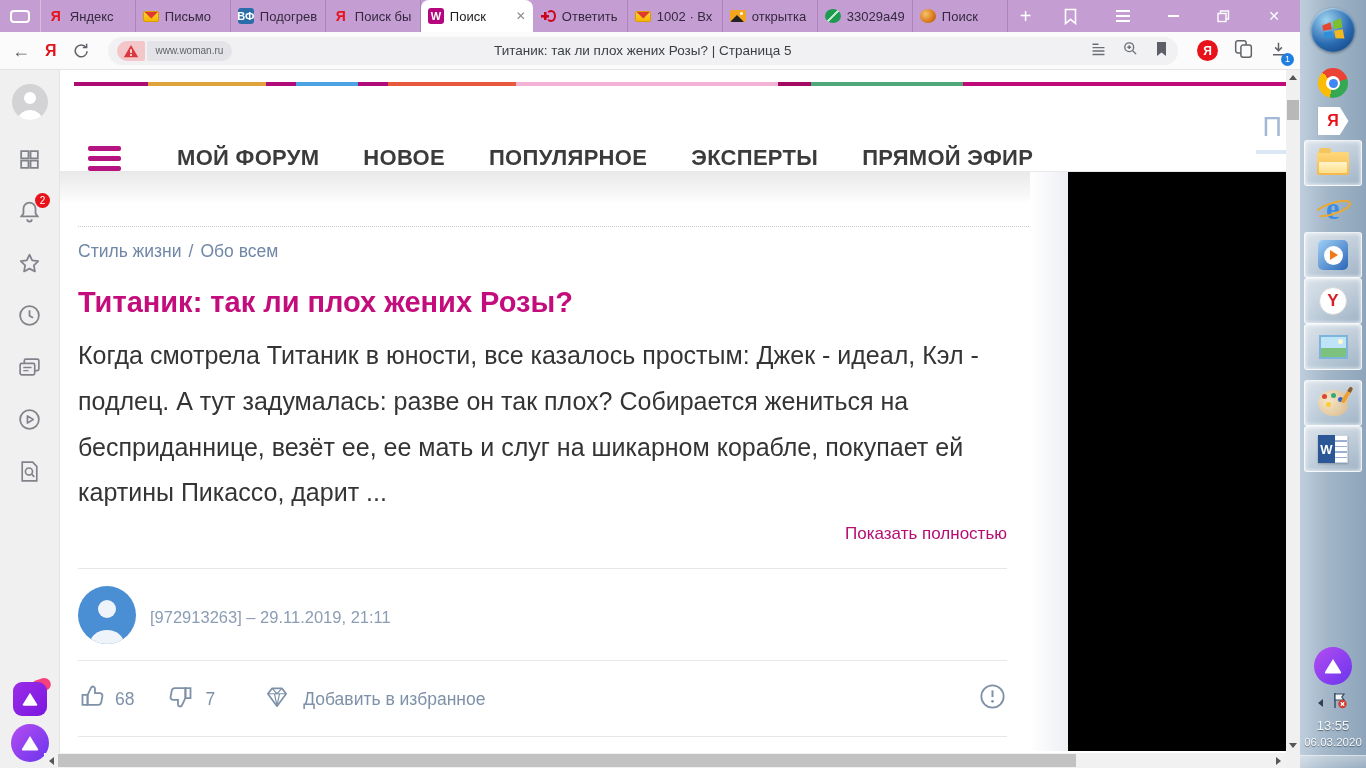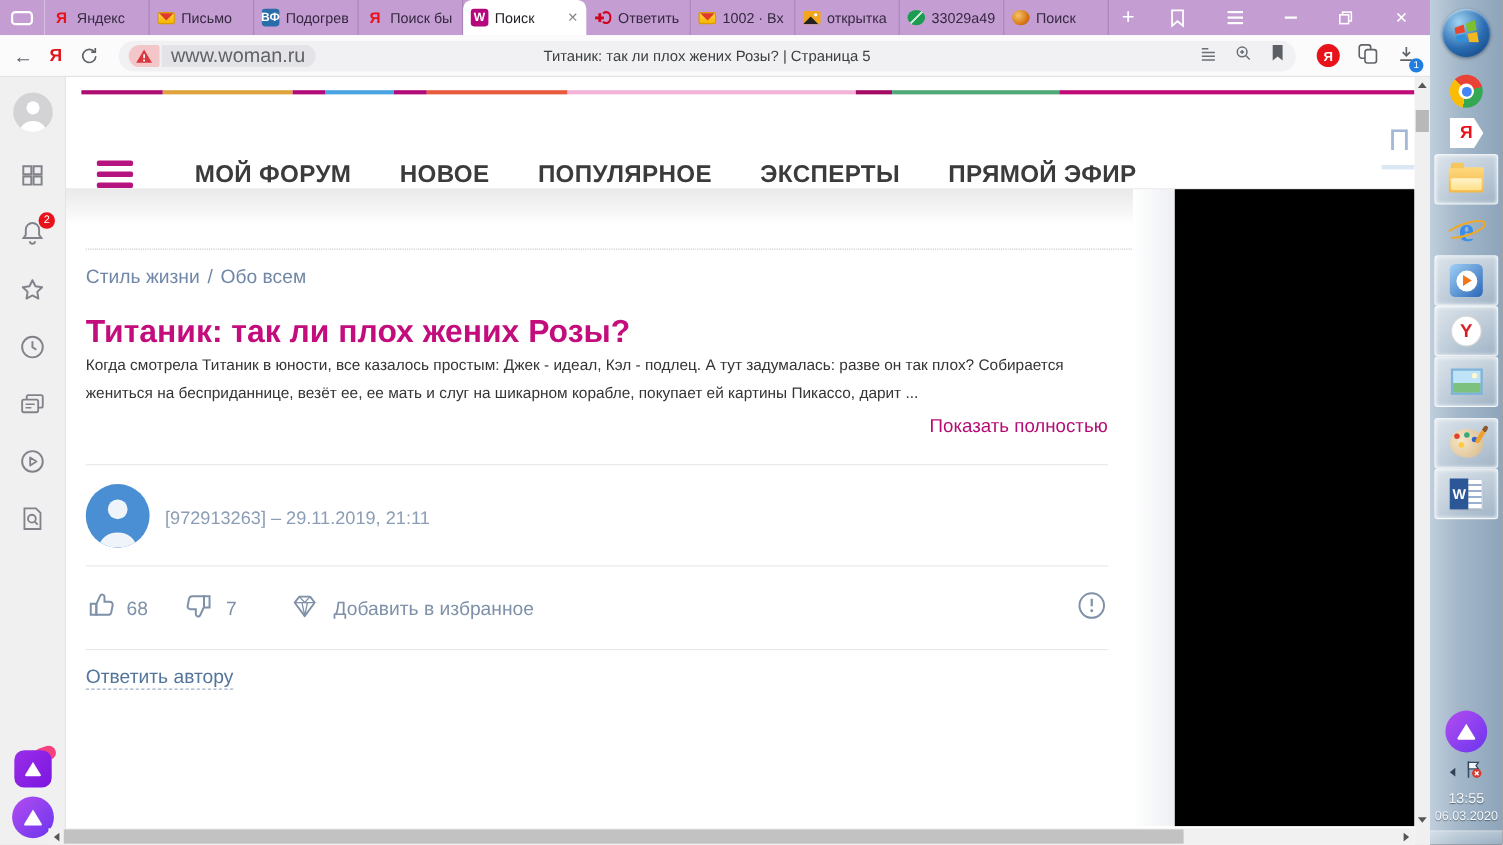--- a/index.html
+++ b/index.html
@@ -41,21 +41,21 @@
   .burger-w { display:inline-flex; flex-direction:column; gap:3px; }
   .burger-w i { width:14px; height:2px; background:#fff; }
   .close-g { font-size:14px; }
 
   
   .toolbar { height:38px; flex:0 0 38px; background:#fbfbfc; border-bottom:1px solid #e3e3e6; display:flex; align-items:center; padding:0 12px; gap:15px; }
   .tico { color:#5f6368; font-size:18px; line-height:1; }
   .ya-red-char { color:#e0161c; font-weight:bold; font-size:16px; }
   .addressbar { flex:1; height:28px; background:#f1f1f4; border-radius:15px; display:flex; align-items:center; padding:0 9px; position:relative; margin:0 4px; }
   .chip-warn { background:#f3c6c9; border-radius:10px 2px 2px 10px; height:20px; display:flex; align-items:center; padding:0 6px; }
-  .chip-domain { background:#e4e4e8; border-radius:2px 10px 10px 2px; height:20px; display:flex; align-items:center; padding:0 9px; margin-left:2px; color:#5f6368; font-size:18px; }
+  .chip-domain { background:#e4e4e8; border-radius:2px 10px 10px 2px; height:20px; display:flex; align-items:center; padding:0 9px; margin-left:2px; color:#5f6368; font-size:10px; }
   .bar-title { position:absolute; left:120px; right:120px; text-align:center; color:#3c4043; font-size:13.5px; white-space:nowrap; overflow:hidden; }
   .bar-icons { margin-left:auto; display:flex; align-items:center; gap:15px; z-index:1; }
   .ya-badge { width:21px; height:21px; border-radius:50%; background:#e8131a; color:#fff; font-weight:bold; font-size:12px; display:flex; align-items:center; justify-content:center; }
   .dl-wrap { position:relative; }
   .dl-badge { position:absolute; right:-6px; bottom:-4px; width:13px; height:13px; border-radius:50%; background:#1e7fe0; color:#fff; font-size:9px; display:flex; align-items:center; justify-content:center; }
 
   
   .browser-body { flex:1; display:flex; position:relative; background:#fff; min-height:0; }
 
   .left-rail { width:60px; flex:0 0 60px; background:#f0f0f1; border-right:1px solid #e4e4e6; display:flex; flex-direction:column; align-items:center; padding:14px 0 4px; gap:27px; z-index:2; }
@@ -78,21 +78,21 @@
   .site-nav { display:flex; gap:44px; }
   .nav-item { font-size:22px; font-weight:700; color:#3b3b3b; letter-spacing:.3px; white-space:nowrap; }
   .nav-overflow { position:absolute; right:4px; top:26px; color:#a3b8d4; font-size:27px; }
   .nav-overflow-line { position:absolute; right:0; top:64px; width:30px; height:4px; background:#dbe7f4; }
   .gray-band { height:33px; background:linear-gradient(180deg,#e9e9e9,#f6f6f6 65%,#ffffff); }
   .content { width:948px; padding-left:18px; }
   .dotted { border-top:1px dotted #c9c9c9; width:975px; margin-top:22px; }
   .breadcrumb { margin-top:14px; font-size:17.5px; color:#7187a8; }
   .breadcrumb .bdiv { margin:0 7px; }
   .topic-title { margin-top:24px; font-size:29px; font-weight:700; color:#c30d7c; }
-  .excerpt { font-size:14px; line-height:1.83; color:#343434; width:925px; }
+  .excerpt { margin-top:14px; font-size:25px; line-height:1.83; color:#343434; width:925px; }
   .show-full { display:block; width:929px; text-align:right; margin-top:8px; color:#b50d72; font-size:17px; cursor:pointer; }
   .sep { border-top:1px solid #e7e7e7; width:929px; margin-top:24px; }
   .author-row { display:flex; align-items:center; gap:14px; padding:17px 0 16px; width:929px; }
   .avatar-big { width:58px; height:58px; border-radius:50%; background:#4a8fd3; overflow:hidden; flex:0 0 58px; }
   .author-name { font-size:18.5px; font-weight:700; color:#54759b; }
   .author-meta { font-size:16.5px; color:#8b9db4; margin-top:5px; }
   .actions { display:flex; align-items:center; padding:21px 0 20px; width:929px; color:#7e91a8; font-size:17.5px; }
   .act-num { margin:0 0 0 10px; }
   .gap28 { width:34px; } .gap44 { width:48px; }
   .fav-label { margin-left:12px; color:#7e91a8; }

